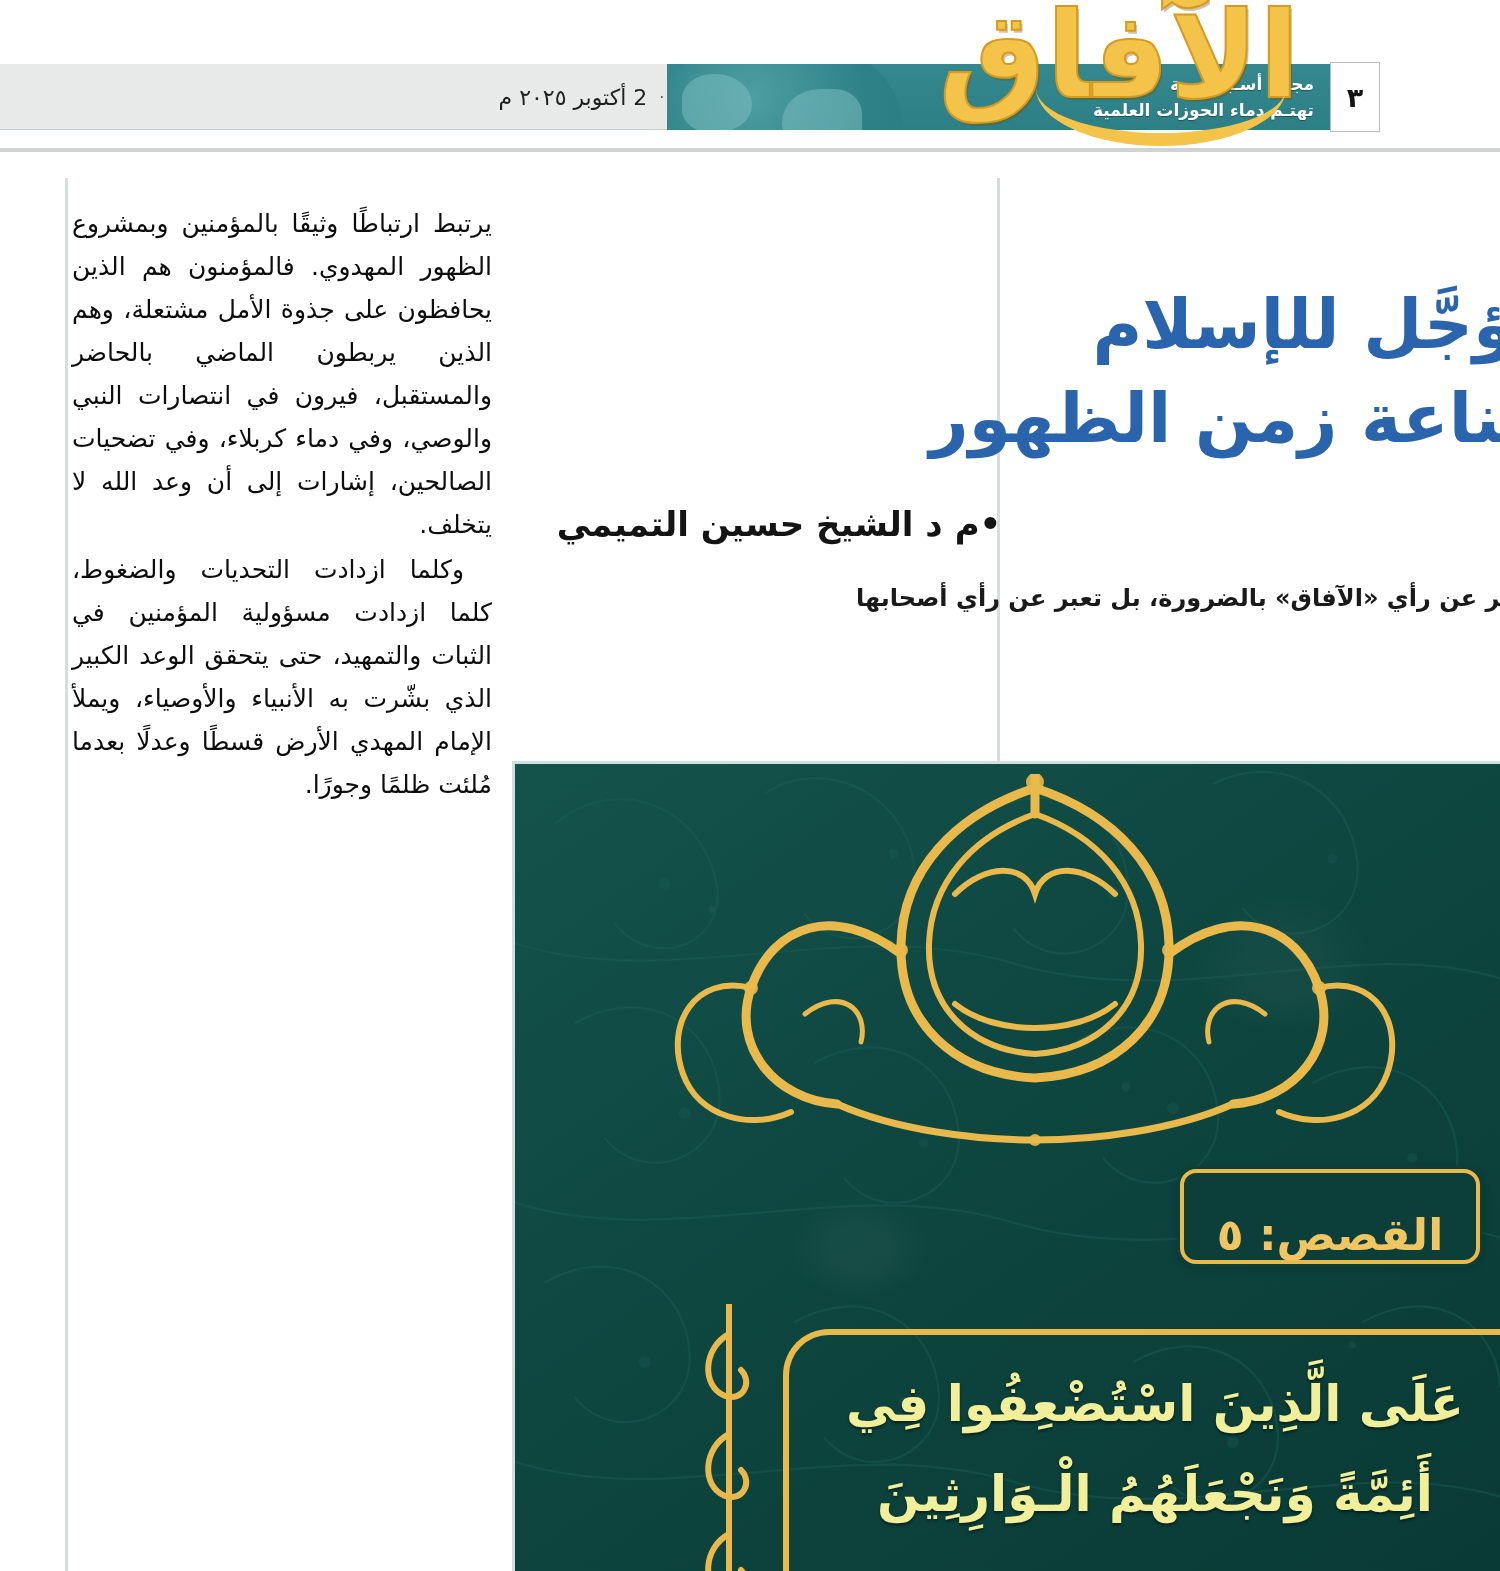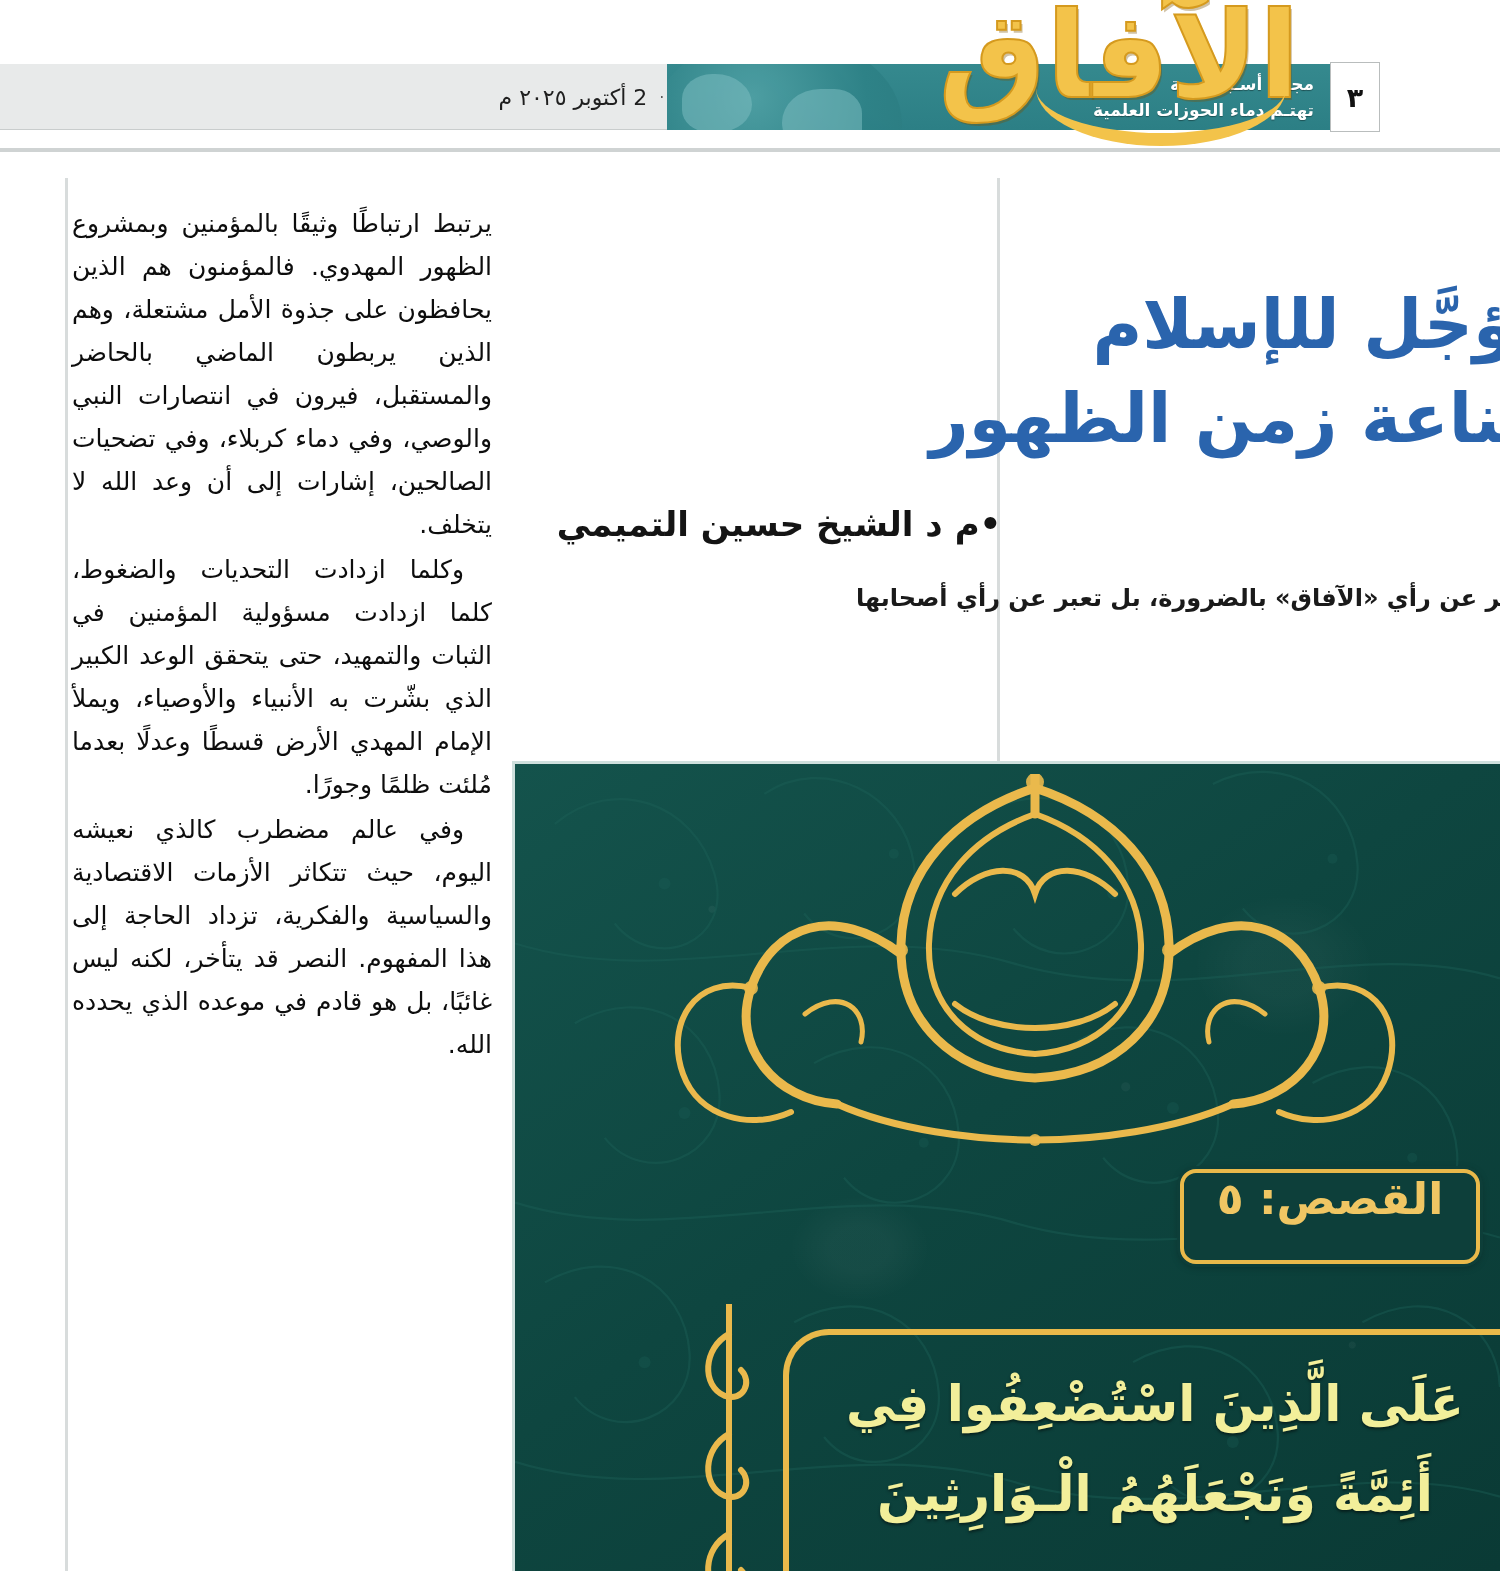--- a/index.html
+++ b/index.html
@@ -297,21 +297,21 @@
   .surah-ribbon {
     position: absolute;
     top: 405px;
     left: 665px;
     width: 300px;
     height: 95px;
     background: #0d3f3a;
     border: 4px solid #e9b94a;
     border-radius: 16px;
     display: flex;
-    align-items: flex-start;
+    align-items: flex-end;
     justify-content: center;
     box-shadow: 0 0 0 3px rgba(13,63,58,.9), 0 2px 8px rgba(0,0,0,.35);
   }
   .surah-ribbon span {
     font-family: "DejaVu Sans", "Liberation Sans", sans-serif;
     font-size: 44px;
     font-weight: bold;
     color: #f0c663;
     direction: rtl;
     letter-spacing: 1px;
@@ -399,21 +399,20 @@
   </div>
 
   <div class="content">
 
     <div class="col-divider"></div>
     <div class="col-divider-left"></div>
 
     <div class="text-col">
       <p>يرتبط ارتباطًا وثيقًا بالمؤمنين وبمشروع الظهور المهدوي. فالمؤمنون هم الذين يحافظون على جذوة الأمل مشتعلة، وهم الذين يربطون الماضي بالحاضر والمستقبل، فيرون في انتصارات النبي والوصي، وفي دماء كربلاء، وفي تضحيات الصالحين، إشارات إلى أن وعد الله لا يتخلف.</p>
       <p>وكلما ازدادت التحديات والضغوط، كلما ازدادت مسؤولية المؤمنين في الثبات والتمهيد، حتى يتحقق الوعد الكبير الذي بشّرت به الأنبياء والأوصياء، ويملأ الإمام المهدي الأرض قسطًا وعدلًا بعدما مُلئت ظلمًا وجورًا.</p>
-      <p>وفي عالم مضطرب كالذي نعيشه اليوم، حيث تتكاثر الأزمات الاقتصادية والسياسية والفكرية، تزداد الحاجة إلى هذا المفهوم. النصر قد يتأخر، لكنه ليس غائبًا، بل هو قادم في موعده الذي يحدده الله.</p>
     </div>
 
     <div class="article-head">
       <div class="headline">
         <span class="line1">المؤجَّل للإسلام</span>
         <span class="line2">وصناعة زمن الظهور</span>
       </div>
       <div class="byline">•م د الشيخ حسين التميمي</div>
       <div class="disclaimer">لا تعبر عن رأي «الآفاق» بالضرورة، بل تعبر عن رأي أصحابها</div>
     </div>

